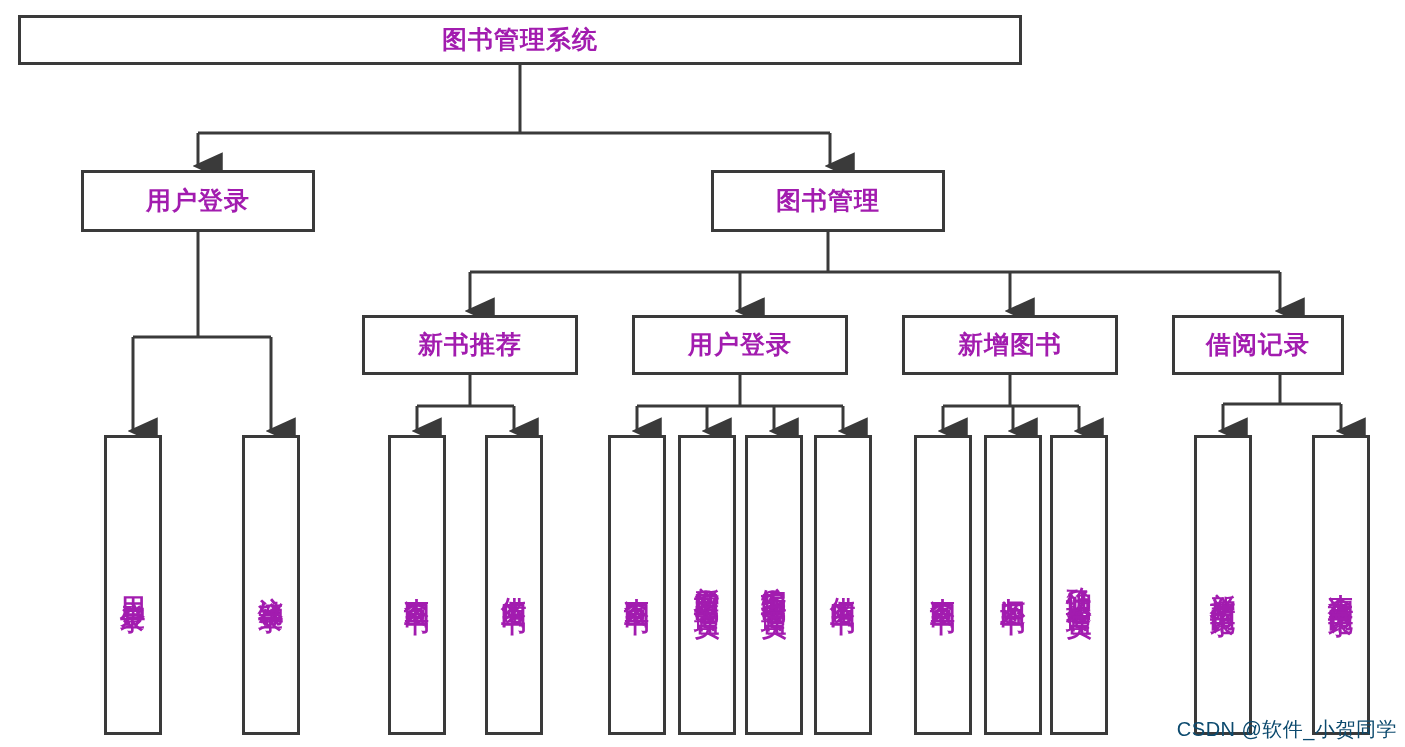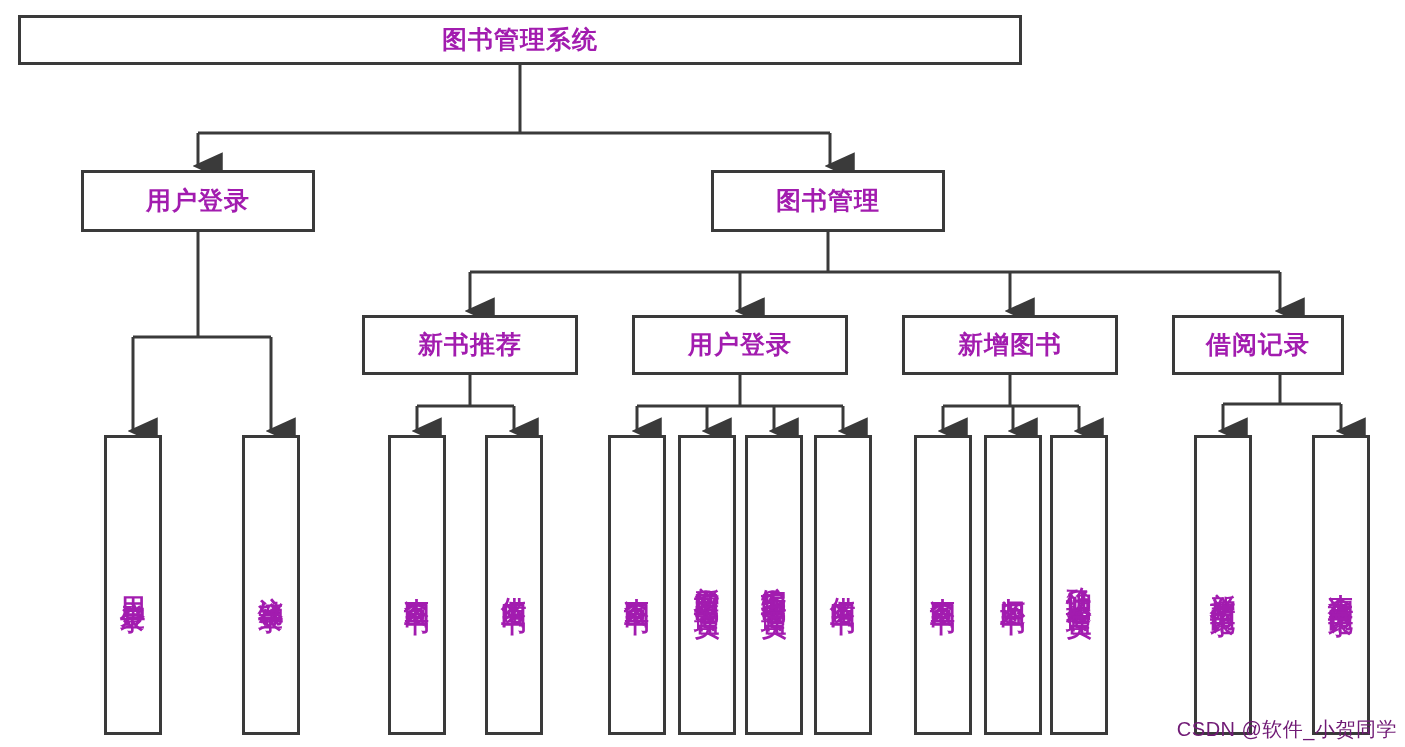--- a/index.html
+++ b/index.html
@@ -55,21 +55,21 @@
   }
   .node.vert span {
     display: block;
     white-space: nowrap;
   }
   #watermark {
     position: absolute;
     right: 8px;
     bottom: 4px;
     font-size: 20px;
-    color: #701a75;
+    color: #0c4a6e;
     letter-spacing: 0.5px;
     z-index: 5;
     white-space: nowrap;
   }
 </style>
 </head>
 <body>
 
 <div id="canvas">
 

